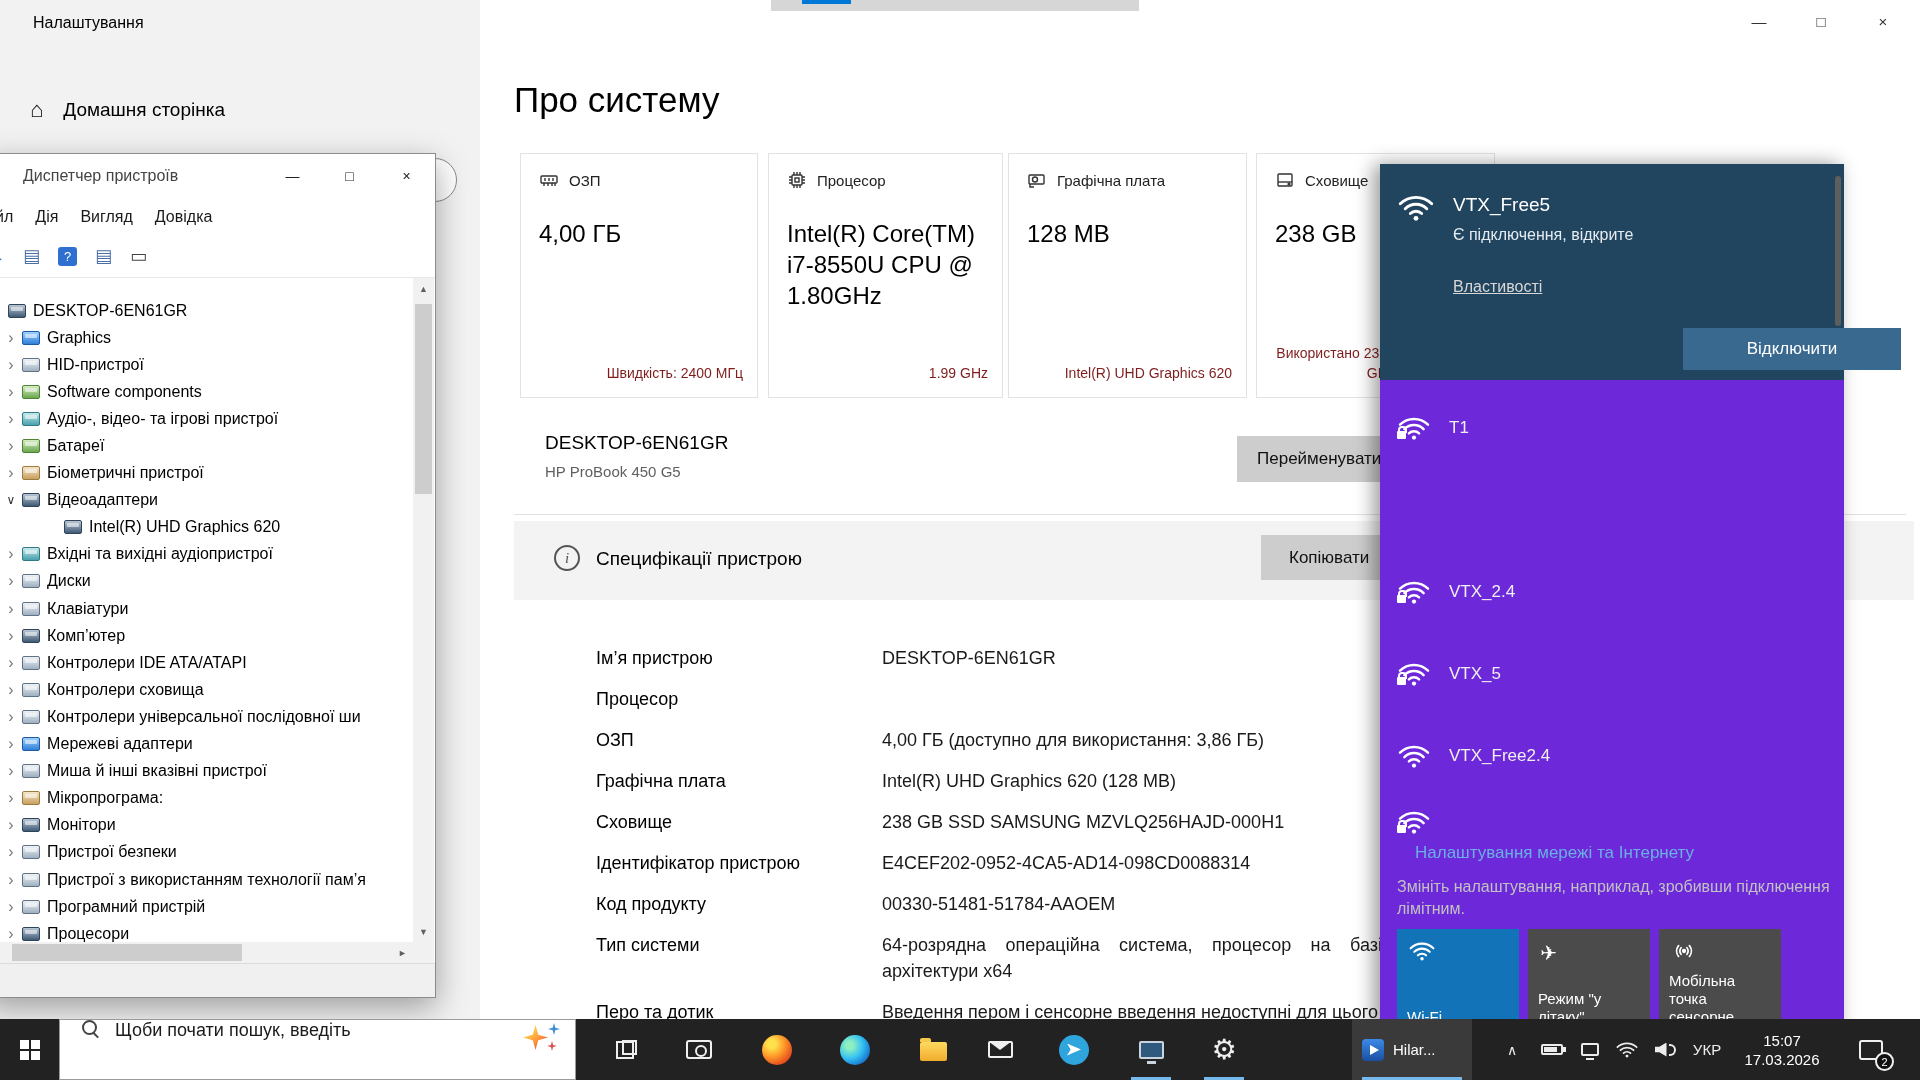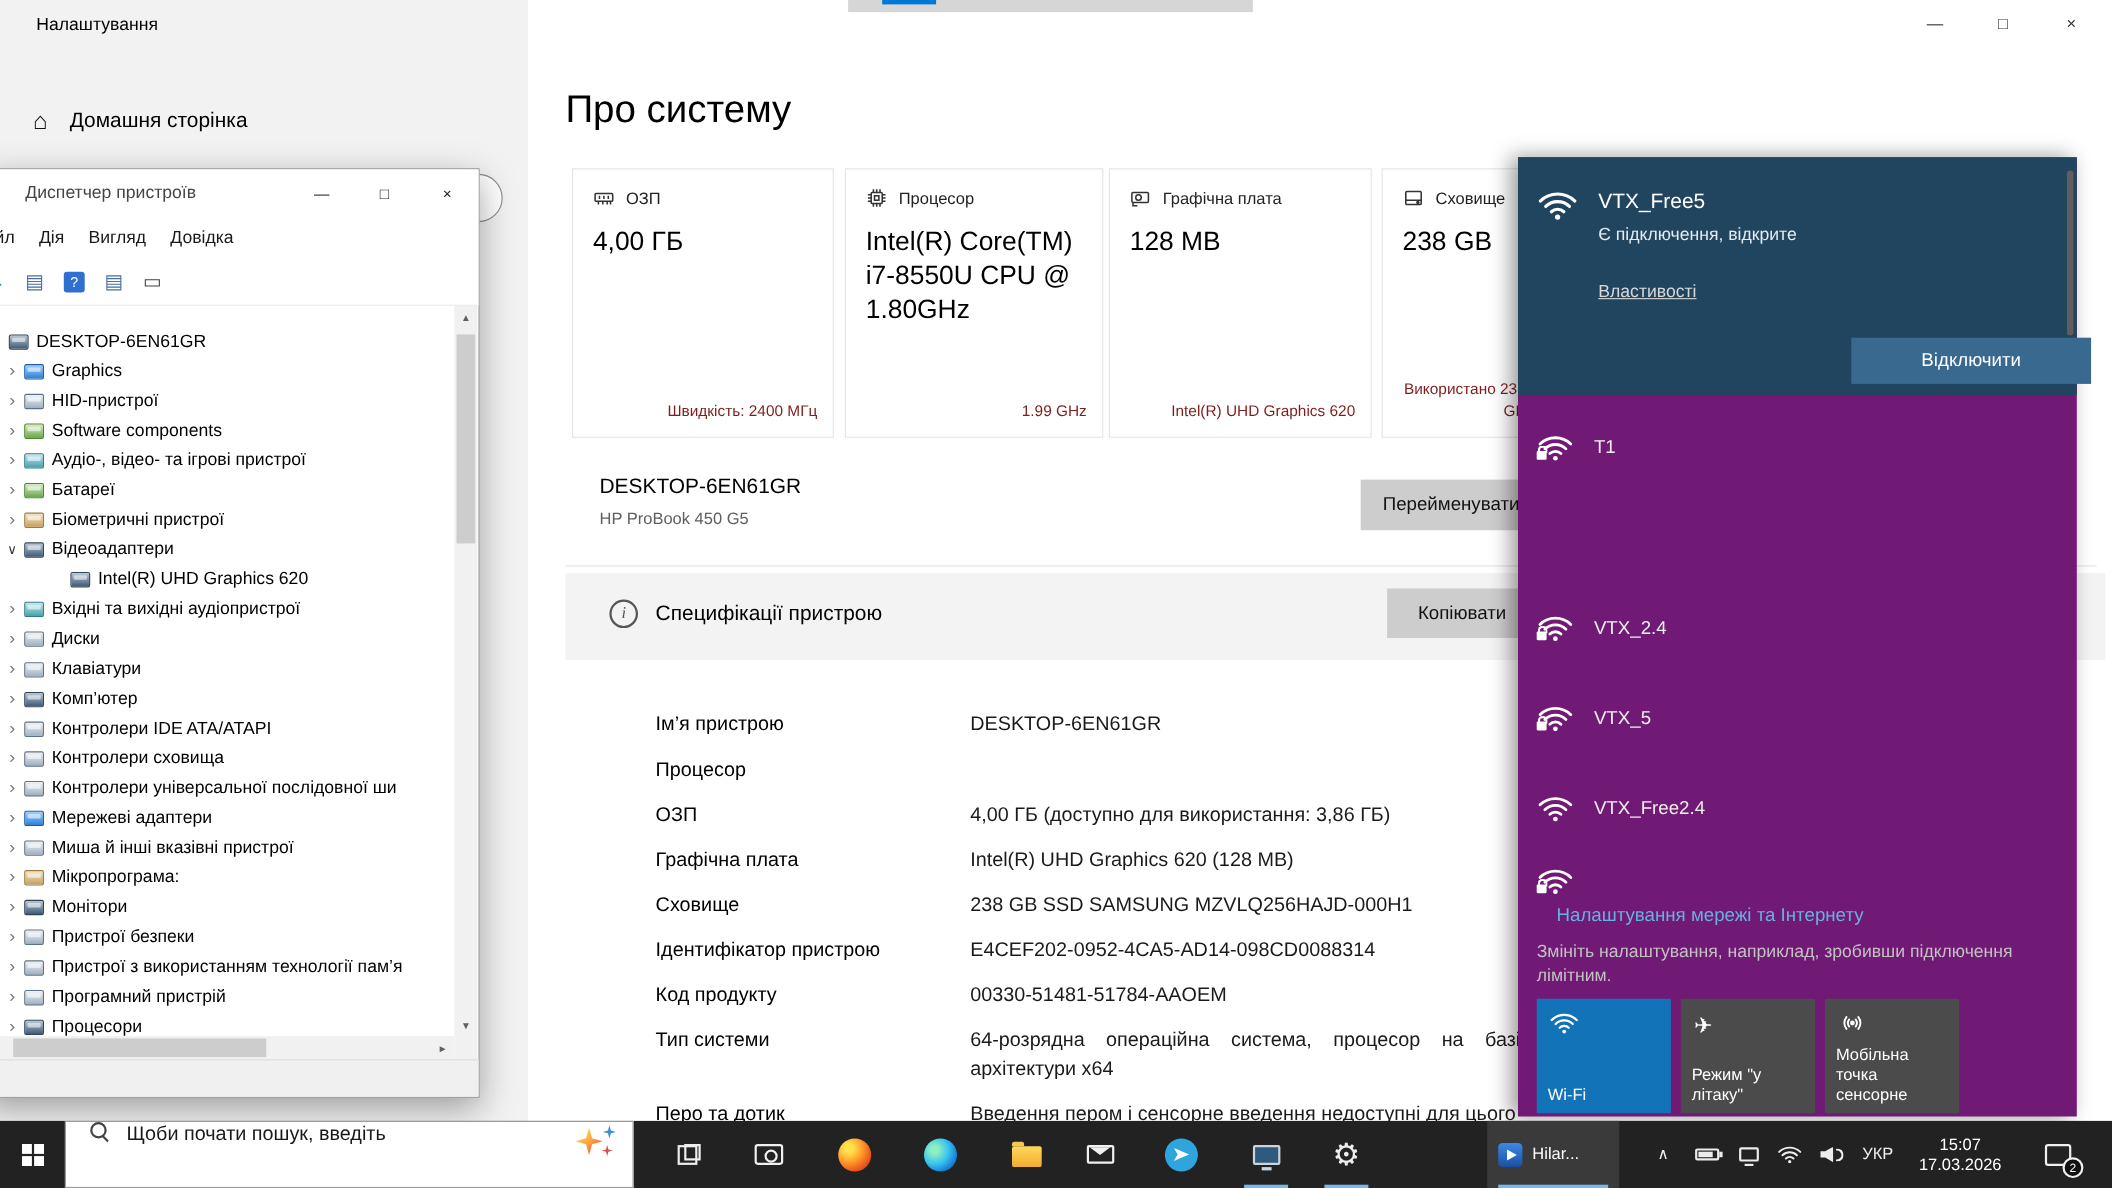--- a/index.html
+++ b/index.html
@@ -13,21 +13,21 @@
   .home-ico{font-size:22px;color:#111;line-height:22px;}
   .s-home-label{font-size:19px;color:#000;}
   .s-search{position:absolute;left:45px;top:158px;width:412px;height:44px;background:#fff;border:1px solid #8a8a8a;border-radius:22px;}
   .s-controls{position:absolute;right:6px;top:0;display:flex;z-index:2;}
   .wc{width:62px;height:42px;display:flex;align-items:center;justify-content:center;font-size:15px;color:#333;}
   .page-title{position:absolute;left:514px;top:80px;font-size:35px;font-weight:300;color:#000;}
 
   .card{position:absolute;top:153px;height:245px;background:#fff;border:1px solid #e3e3e3;padding:16px 18px;}
   .card-h{display:flex;align-items:center;gap:10px;font-size:15px;color:#222;}
   .cic{width:20px;height:20px;stroke:#333;fill:none;stroke-width:1.4;flex:none;}
-  .card-v{margin-top:14px;font-size:24px;color:#000;line-height:31px;}
+  .card-v{margin-top:28px;font-size:24px;color:#000;line-height:31px;}
   .card-f{position:absolute;left:18px;bottom:14px;right:14px;font-size:14px;color:#7f1d1d;line-height:20px;text-align:right;}
   .card-st .card-f{width:112px;}
 
   .dev-name{position:absolute;left:545px;top:432px;font-size:19px;color:#000;}
   .dev-model{position:absolute;left:545px;top:463px;font-size:15px;color:#5f5f5f;}
   .btn{background:#cdcdcd;border:none;font-size:17px;color:#111;cursor:default;}
   .rename-btn{position:absolute;left:1237px;top:436px;width:256px;height:46px;text-align:left;padding-left:20px;}
   .divider{position:absolute;left:514px;top:514px;width:1392px;height:1px;background:#e2e2e2;}
   .spec-band{position:absolute;left:514px;top:521px;width:1400px;height:79px;background:#f3f3f3;}
   .info-ic{position:absolute;left:40px;top:24px;width:26px;height:26px;border:2px solid #555;border-radius:50%;color:#555;display:flex;align-items:center;justify-content:center;}
@@ -76,21 +76,21 @@
   .vsb{position:absolute;right:1px;top:124px;width:21px;bottom:55px;background:#f1f1f1;}
   .sa{position:absolute;display:flex;align-items:center;justify-content:center;font-size:9px;color:#606060;width:21px;height:21px;}
   .sa.up{top:0;left:0}.sa.dn{bottom:0;left:0}.sa.lf{left:0;top:0}.sa.rt{right:0;top:0}
   .vthumb{position:absolute;left:2px;top:26px;width:17px;height:190px;background:#cdcdcd;}
   .hsb{position:absolute;left:1px;right:22px;bottom:34px;height:21px;background:#f1f1f1;}
   .hthumb{position:absolute;left:26px;top:2px;width:230px;height:17px;background:#cdcdcd;}
   .corner{position:absolute;right:1px;bottom:34px;width:21px;height:21px;background:#f1f1f1;}
   .dm-status{position:absolute;left:0;right:0;bottom:0;height:34px;background:#f0f0f0;border-top:1px solid #dcdcdc;}
 
   
-  .fly{position:absolute;left:1380px;top:143px;width:508px;height:872px;background:#701a75;z-index:30;box-shadow:-6px 0 18px rgba(0,0,0,.4);}
+  .fly{position:absolute;left:1380px;top:164px;width:464px;height:872px;background:#6d28d9;z-index:30;box-shadow:-6px 0 18px rgba(0,0,0,.4);}
   .fly-conn{position:absolute;left:0;top:0;width:100%;height:216px;background:#22455f;}
   .conn-ico{position:absolute;left:18px;top:30px;}
   .conn-ssid{position:absolute;left:73px;top:30px;font-size:19px;color:#fff;}
   .conn-status{position:absolute;left:73px;top:62px;font-size:16px;color:#e4ebf1;}
   .conn-props{position:absolute;left:73px;top:114px;font-size:16px;color:#d8d8d8;text-decoration:underline;}
   .disc-btn{position:absolute;left:303px;top:164px;width:218px;height:42px;background:#39698f;color:#fff;font-size:17px;border:none;}
   .net{position:absolute;left:0;width:100%;height:56px;display:flex;align-items:center;padding-left:18px;gap:19px;color:#f0f0f0;font-size:17px;}
   .net.partial{height:26px;overflow:hidden;align-items:flex-start;}
   .wif{position:relative;flex:none;width:32px;height:24px;}
   .wifsvg{stroke:#fff;fill:none;stroke-width:1.9;stroke-linecap:round;}

